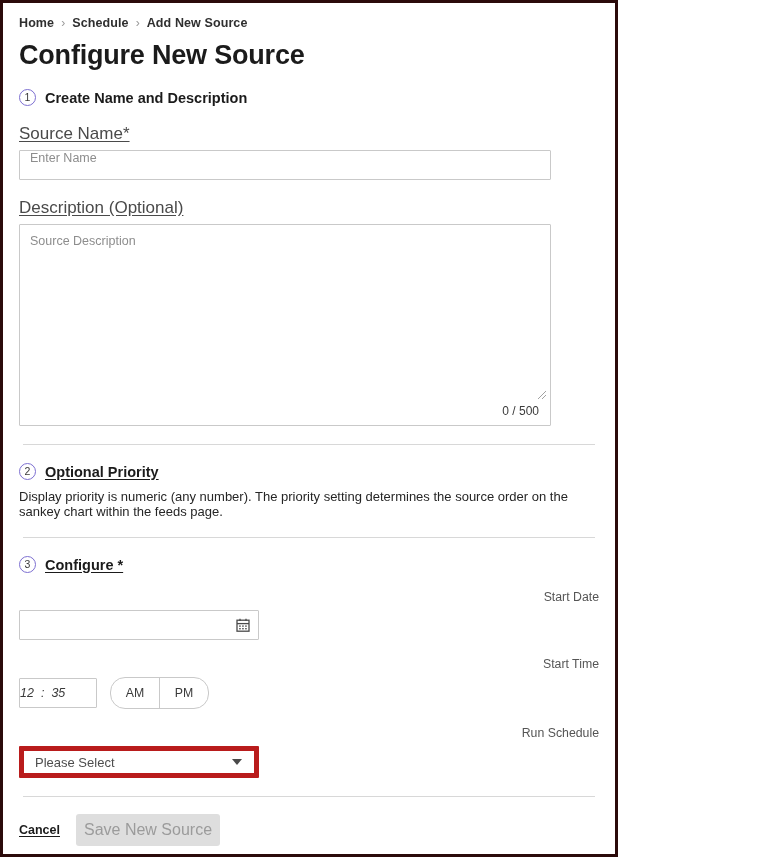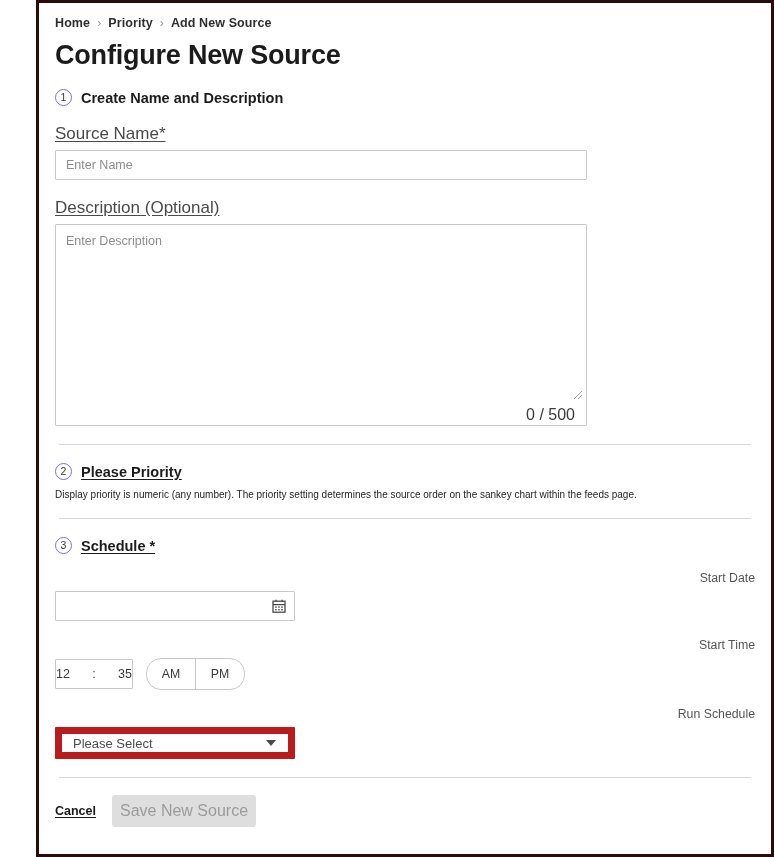--- a/index.html
+++ b/index.html
@@ -6,27 +6,26 @@
     margin: 0;
     padding: 0;
     background: #ffffff;
   }
   body {
     font-family: "Liberation Sans", sans-serif;
     -webkit-font-smoothing: antialiased;
   }
   .page {
     position: relative;
-    width: 738px;
+    width: 618px;
     height: 857px;
     box-sizing: border-box;
     background: #404040;
     border: 3px solid #2b0a0a;
     overflow: hidden;
-    margin-left: 36px;
   }
   .inner {
     position: absolute;
     left: 0; top: 0; right: 0; bottom: 0;
     background: #ffffff;
     padding: 0 16px;
     box-sizing: border-box;
   }
 
   
@@ -113,21 +112,20 @@
     box-sizing: border-box;
     width: 532px;
     height: 30px;
     border: 1px solid #c9c9c9;
     background: #ffffff;
     font-family: "Liberation Sans", sans-serif;
     font-size: 12.5px;
     color: #2b2b2b;
     padding: 0 10px;
     display: flex;
-    align-items: center;
     border-radius: 1px;
   }
   .placeholder {
     color: #8d8d8d;
     font-size: 12.5px;
   }
 
   .textarea-wrap {
     box-sizing: border-box;
     position: relative;
@@ -140,39 +138,39 @@
   .textarea-placeholder {
     position: absolute;
     left: 10px;
     top: 9px;
     font-size: 12.5px;
     color: #8d8d8d;
   }
   .char-counter {
     position: absolute;
     right: 11px;
-    bottom: 1px;
-    font-size: 16px;
+    bottom: 7px;
+    font-size: 12px;
     color: #3b3b3b;
   }
   .resize-handle {
     position: absolute;
     right: 3px;
     bottom: 25px;
     width: 10px;
     height: 10px;
   }
 
   .priority-input {
     width: 666px;
     height: 30px;
     margin-top: 14px;
   }
   .helper-text {
-    font-size: 10px;
+    font-size: 13px;
     color: #262626;
     margin-top: 9px;
   }
 
   
   .freq-label {
     font-size: 12.3px;
     color: #555;
     margin: 17px 0 6px 0;
     text-align: right;
@@ -202,24 +200,25 @@
   }
   .time-box {
     box-sizing: border-box;
     width: 78px;
     height: 30px;
     border: 1px solid #c9c9c9;
     border-radius: 1px;
     background: #fff;
     display: flex;
     align-items: center;
-    justify-content: space-between;
+    justify-content: flex-start;
     gap: 7px;
     font-size: 12.5px;
     color: #3a3a3a;
+    font-style: italic;
   }
   .ampm {
     display: flex;
     height: 30px;
     border: 1px solid #c9c9c9;
     border-radius: 15px;
     overflow: hidden;
     background: #fff;
   }
   .ampm-opt {
@@ -233,21 +232,21 @@
   }
   .ampm-opt + .ampm-opt {
     border-left: 1px solid #c9c9c9;
   }
 
   .select-box {
     position: relative;
     box-sizing: border-box;
     width: 240px;
     height: 32px;
-    border: 7px solid #b91c1c;
+    border: 5px solid #b91c1c;
     border-radius: 1px;
     background: #fff;
     display: flex;
     align-items: center;
     padding: 0 11px;
     font-size: 13px;
     color: #4d4d4d;
   }
   .caret {
     position: absolute;
@@ -292,66 +291,66 @@
 </style>
 </head>
 <body>
 
 <div class="page">
   <div class="inner">
 
     <div class="breadcrumb">
       <span class="crumb">Home</span>
       <span class="crumb-sep">›</span>
-      <span class="crumb">Priority</span>
+      <span class="crumb">Schedule</span>
       <span class="crumb-sep">›</span>
       <span class="crumb">Add New Source</span>
     </div>
 
     <h1 class="page-title">Configure New Source</h1>
 
     <div class="section">
       <div class="section-head">
         <span class="step-badge">1</span>
         <span class="section-title">Create Name and Description</span>
       </div>
 
       <div class="field-label">Source Name*</div>
       <div class="text-input">
         <span class="placeholder">Enter Name</span>
       </div>
 
       <div class="field-label">Description (Optional)</div>
       <div class="textarea-wrap">
-        <span class="textarea-placeholder">Enter Description</span>
+        <span class="textarea-placeholder">Source Description</span>
         <svg class="resize-handle" viewBox="0 0 10 10">
           <line x1="9" y1="1" x2="1" y2="9" stroke="#8a8a8a" stroke-width="0.8"></line>
           <line x1="9" y1="5" x2="5" y2="9" stroke="#8a8a8a" stroke-width="0.8"></line>
         </svg>
         <span class="char-counter">0 / 500</span>
       </div>
     </div>
 
     <div class="divider"></div>
 
     <div class="section">
       <div class="section-head">
         <span class="step-badge">2</span>
-        <span class="section-title underlined">Please Priority</span>
+        <span class="section-title underlined">Optional Priority</span>
       </div>
 
       <div class="helper-text">Display priority is numeric (any number). The priority setting determines the source order on the sankey chart within the feeds page.</div>
     </div>
 
     <div class="divider"></div>
 
     <div class="section">
       <div class="section-head">
         <span class="step-badge">3</span>
-        <span class="section-title underlined">Schedule *</span>
+        <span class="section-title underlined">Configure *</span>
       </div>
 
       <div class="freq-label">Start Date</div>
       <div class="date-input">
         <svg class="cal-icon" viewBox="0 0 14 14">
           <rect x="1" y="2.2" width="12" height="11" fill="none" stroke="#4a4a4a" stroke-width="1.3"></rect>
           <line x1="1" y1="5.6" x2="13" y2="5.6" stroke="#4a4a4a" stroke-width="1.3"></line>
           <line x1="4" y1="0.8" x2="4" y2="3" stroke="#4a4a4a" stroke-width="1.3"></line>
           <line x1="10" y1="0.8" x2="10" y2="3" stroke="#4a4a4a" stroke-width="1.3"></line>
           <rect x="3.2" y="7.4" width="1.5" height="1.4" fill="#4a4a4a"></rect>

